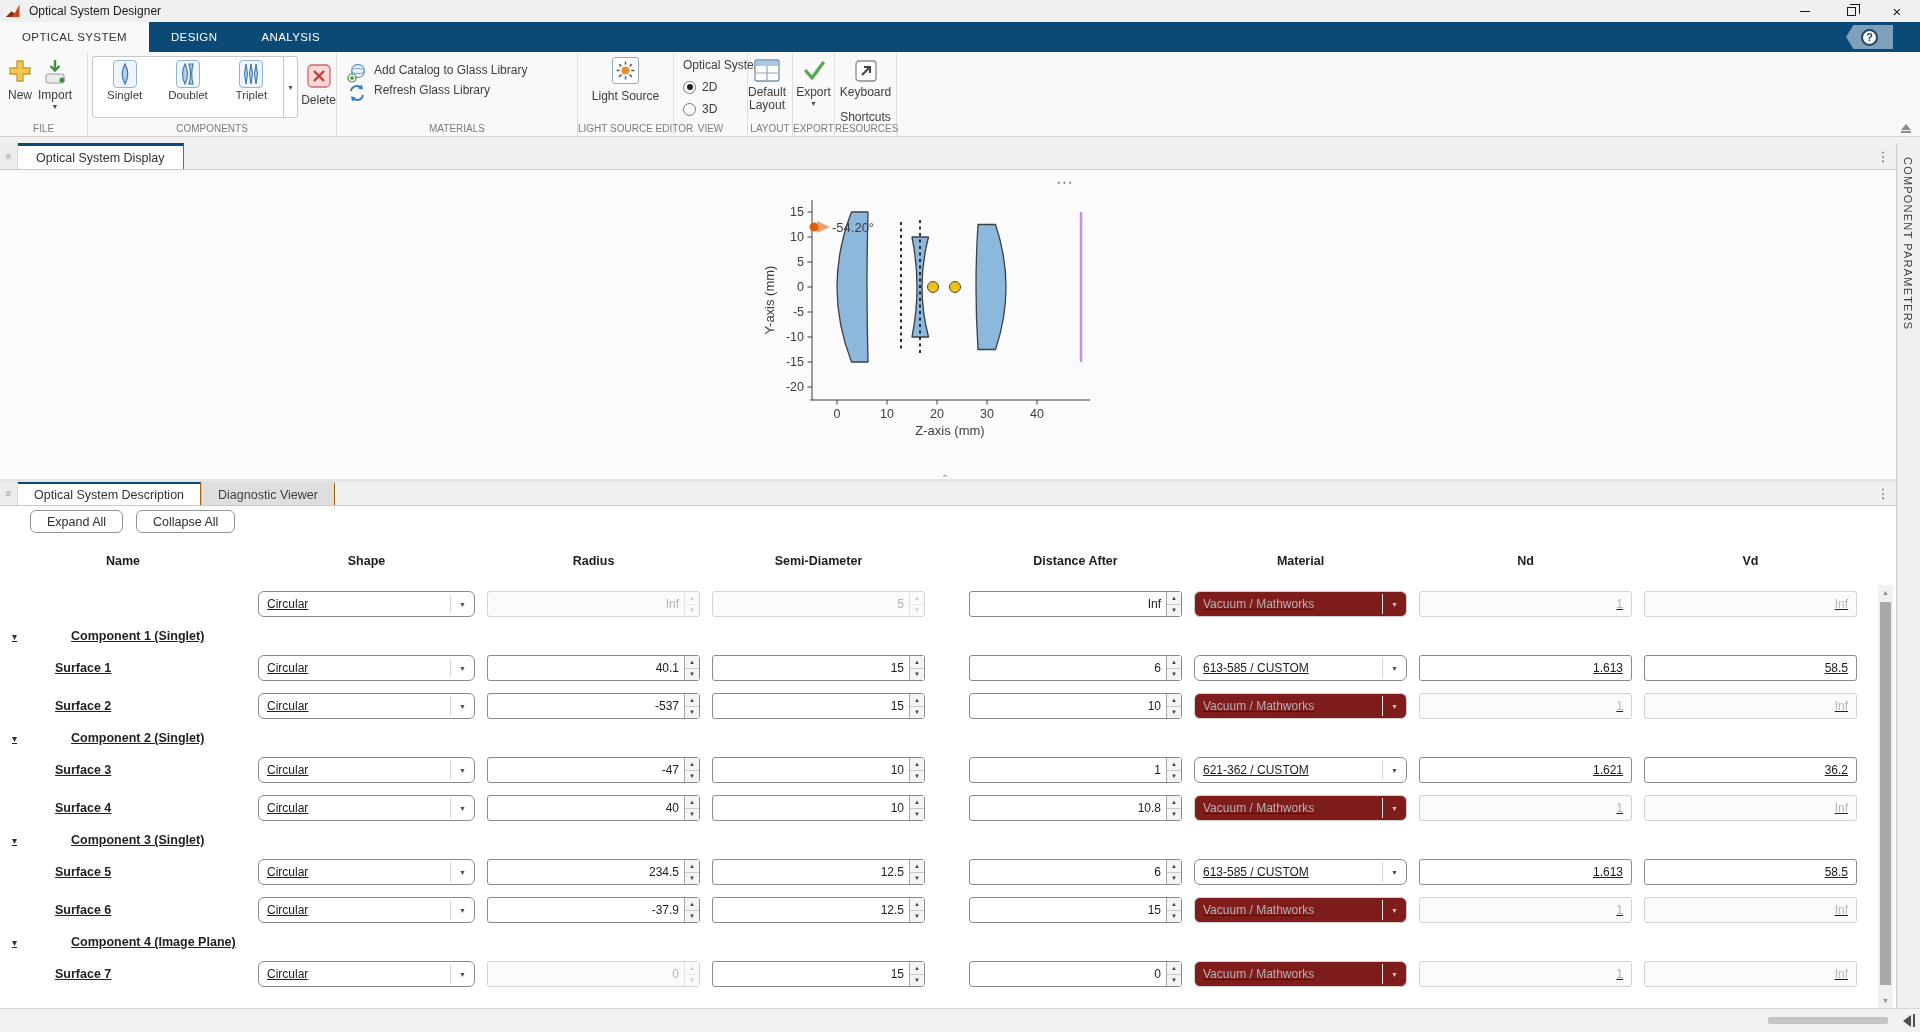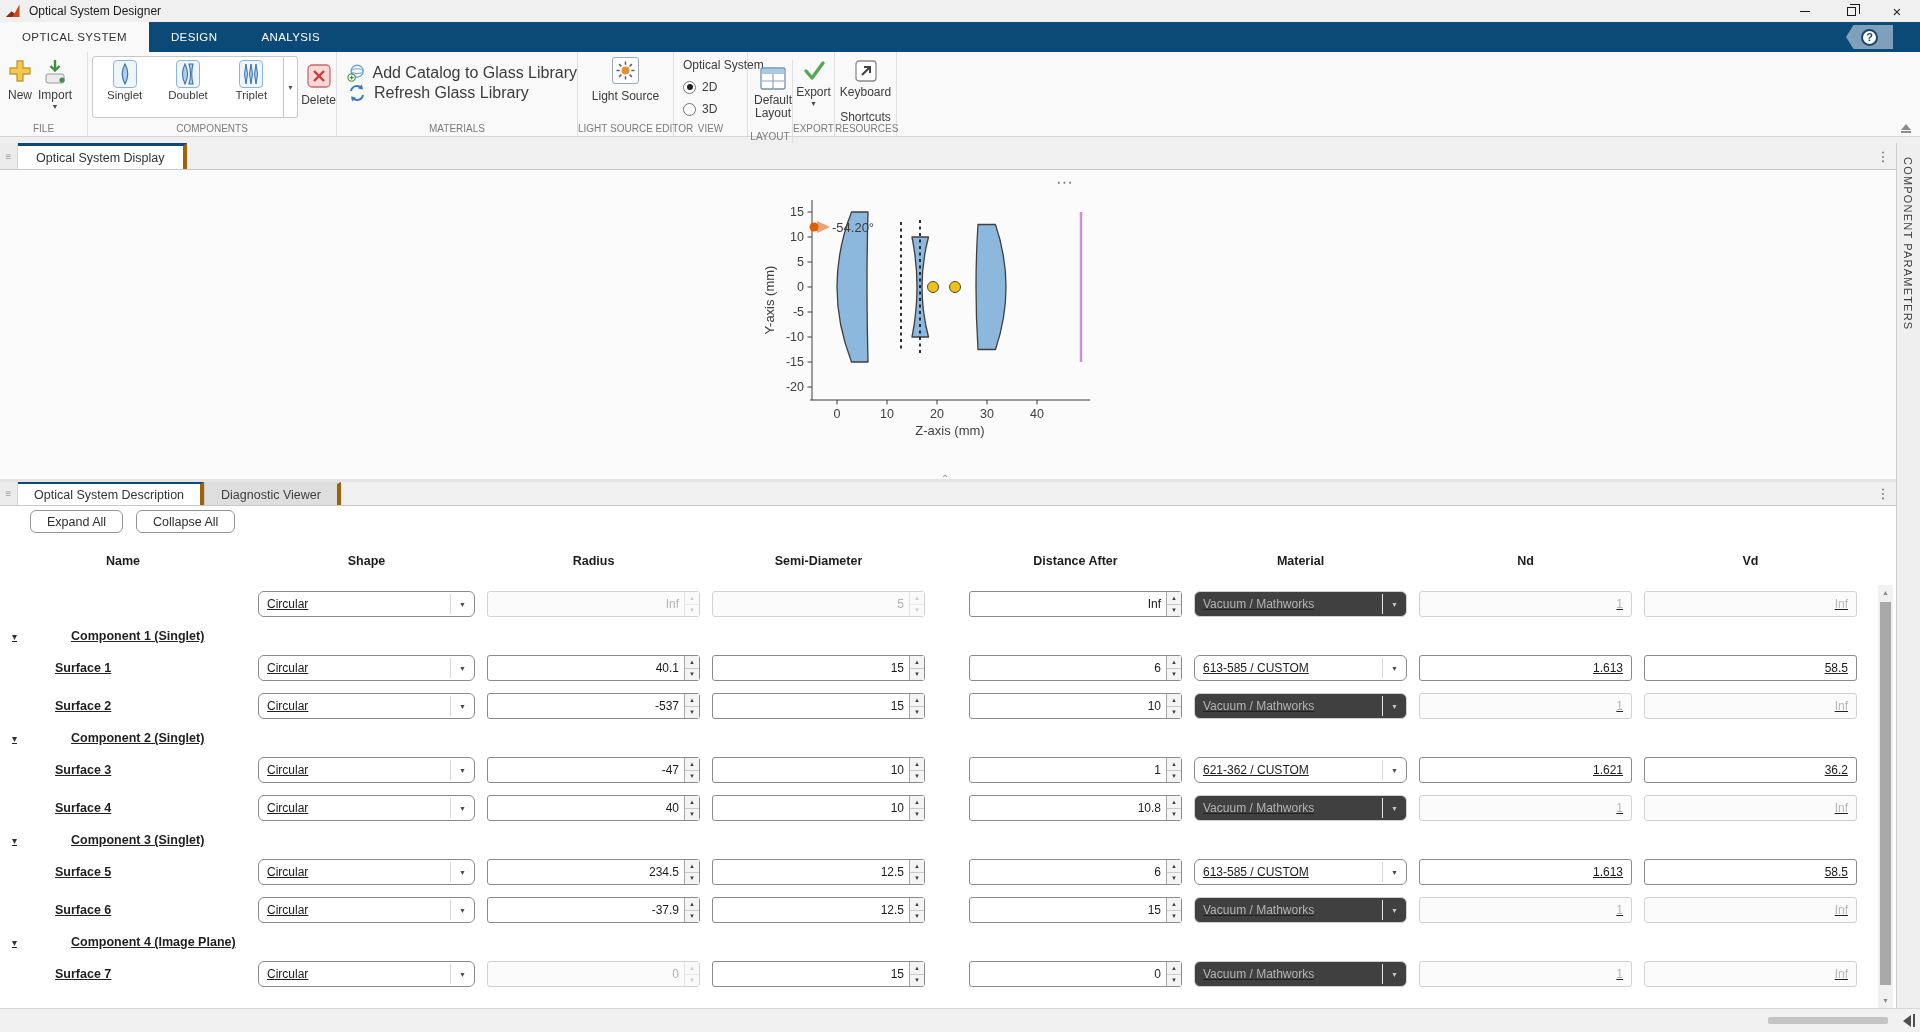--- a/index.html
+++ b/index.html
@@ -34,40 +34,40 @@
 
   .sec-file { width:88px; display:flex; gap:4px; padding-left:6px; }
   .sec-components { width:249px; }
   .gallery { position:absolute; left:4px; top:4px; width:192px; height:62px; background:#fff; border:1px solid #c7c7c7; border-radius:3px 0 0 3px; display:flex; }
   .gitem { width:64px; display:flex; flex-direction:column; align-items:center; padding-top:3px; }
   .gitem .lbl { font-size:11.5px; color:#3c3c3c; margin-top:1px; }
   .gbox { width:24px; height:28px; border:1px solid #8fb4d4; border-radius:4px; background:#eef5fc; display:flex; align-items:center; justify-content:center; }
   .garrow { position:absolute; left:196px; top:4px; width:14px; height:62px; background:#fff; border:1px solid #c7c7c7; border-left:none; border-radius:0 3px 3px 0; display:flex; align-items:center; justify-content:center; font-size:7px; color:#555; }
   .del-btn { position:absolute; left:212px; top:5px; width:37px; }
   .sec-materials { width:241px; padding:11px 0 0 10px; }
-  .mat-row { display:flex; align-items:center; gap:7px; height:20px; font-size:16px; color:#3c3c3c; white-space:nowrap; }
+  .mat-row { display:flex; gap:7px; height:20px; font-size:12px; color:#3c3c3c; white-space:nowrap; }
   .sec-lse { width:96px; display:flex; justify-content:center; }
   .iconbox { width:27px; height:27px; border:1px solid #97aaba; border-radius:3px; background:#fff; display:flex; align-items:center; justify-content:center; }
   .sec-view { width:74px; padding:6px 0 0 9px; }
   .view-title { font-size:12px; color:#3c3c3c; white-space:nowrap; }
   .radio-row { display:flex; align-items:center; gap:6px; margin-top:8px; font-size:12px; color:#3c3c3c; }
   .radio { width:13px; height:13px; border:1px solid #757575; border-radius:50%; background:#fff; flex:none; }
   .radio.sel::after { content:""; display:block; width:6px; height:6px; margin:2.5px; border-radius:50%; background:#222; }
-  .sec-layout { width:45px; display:flex; justify-content:flex-end;margin-top:8px; }
+  .sec-layout { width:45px; display:flex; justify-content:flex-start; }
   .sec-export { width:42px; display:flex; justify-content:center; }
   .sec-resources { width:62px; display:flex; justify-content:center; }
   .sec-fill { flex:1; border-right:none; }
   .rib-collapse { position:absolute; left:1899px; top:124px; width:14px; }
   .chev-up { width:0; height:0; border-left:5px solid transparent; border-right:5px solid transparent; border-bottom:6px solid #8c8c8c; margin:0 auto; }
   .chev-bar { width:10px; height:2px; background:#8c8c8c; margin:1px auto 0; }
 
   
   .tb-top { position:absolute; top:143px; left:0; width:1896px; height:27px; background:#f0f0f0; border-bottom:1px solid #c9c9c9; display:flex; }
   .grip { width:18px; border-right:1px solid #d6d6d6; background:#ececec; color:#9a9a9a; font-size:10px; display:flex; align-items:center; justify-content:center; }
-  .ptab { padding:0 18px; background:#fff; border-right:4px solid #a16207; border-top:3px solid #0b4a77; display:flex; align-items:center; font-size:12.5px; color:#333; }
+  .ptab { padding:0 18px; background:#fff; border-right:1px solid #a16207; border-top:3px solid #0b4a77; display:flex; align-items:center; font-size:12.5px; color:#333; }
   .ptab.inactive { background:#dedede; border-top:3px solid transparent; color:#3e3e3e; border-left:1px solid #c9c9c9; }
   .tb-menu { margin-left:auto; width:26px; display:flex; align-items:center; justify-content:center; color:#555; font-size:13px; }
 
   .display-area { position:absolute; top:170px; left:0; width:1896px; height:309px; background:#fbfbfb; }
   .plot-svg { position:absolute; left:760px; top:20px; }
   .plot-svg text { font-family:"Liberation Sans", sans-serif; fill:#3e3e3e; }
   .axes-dots { position:absolute; left:1056px; top:2px; color:#808080; font-size:17px; letter-spacing:1px; }
   .optic-status { position:absolute; left:0; top:281px; width:100%; text-align:center; font-size:15.5px; font-weight:bold; color:#252525; white-space:pre; }
 
   .splitter { position:absolute; top:479px; left:0; width:1896px; height:3px; background:#e4e4e4; }
@@ -86,21 +86,21 @@
   .rows { position:absolute; top:585px; left:0;text-decoration:underline; }
   .frow { align-items:center; height:38px; }
   .grow { height:26px; display:flex; align-items:center; padding-left:12px; gap:6px; }
   .grow .caret { font-size:10px; color:#333; }
   .grow .gname { font-weight:bold; font-size:12.5px; color:#1f1f1f;margin-left:48px; }
   .sname { padding-left:55px; font-weight:bold; font-size:12.5px; color:#1f1f1f; }
 
   .dd { height:26px; border:1px solid #8b8b8b; border-radius:6px; background:#fff; display:flex; align-items:center; position:relative; padding-left:8px; font-size:12px; color:#1c1c1c; }
   .dd .arr-zone { position:absolute; right:0; top:2px; bottom:2px; width:24px; border-left:1px solid #d8d8d8; display:flex; align-items:center; justify-content:center; }
   .dd .arr { font-size:7px; color:#4c4c4c; }
-  .dd.off { border-color:#cfcfcf; background:#404040; color:#b3b3b3; }
+  .dd.off { border-color:#cfcfcf; background:#7f1d1d; color:#b3b3b3; }
   .dd.off .arr-zone { border-left-color:#e5e5e5; }
   .dd.off .arr { color:#c6c6c6; }
 
   .spin { height:26px; border:1px solid #8b8b8b; border-radius:3px; background:#fff; position:relative; font-size:12px; color:#1c1c1c; }
   .spin .val { position:absolute; left:4px; right:20px; top:0; bottom:0; display:flex; align-items:center; justify-content:flex-end; }
   .spin .btns { position:absolute; right:0; top:0; bottom:0; width:15px; border-left:1px solid #a8a8a8; display:flex; flex-direction:column; }
   .spin .sb { flex:1; display:flex; align-items:center; justify-content:center; font-size:6px; color:#3f3f3f; background:#f4f4f4; }
   .spin .sb.up { border-bottom:1px solid #c9c9c9; }
   .spin.off { border-color:#d2d2d2; color:#b3b3b3; background:#fbfbfb; }
   .spin.off .btns { border-left-color:#e2e2e2; }

